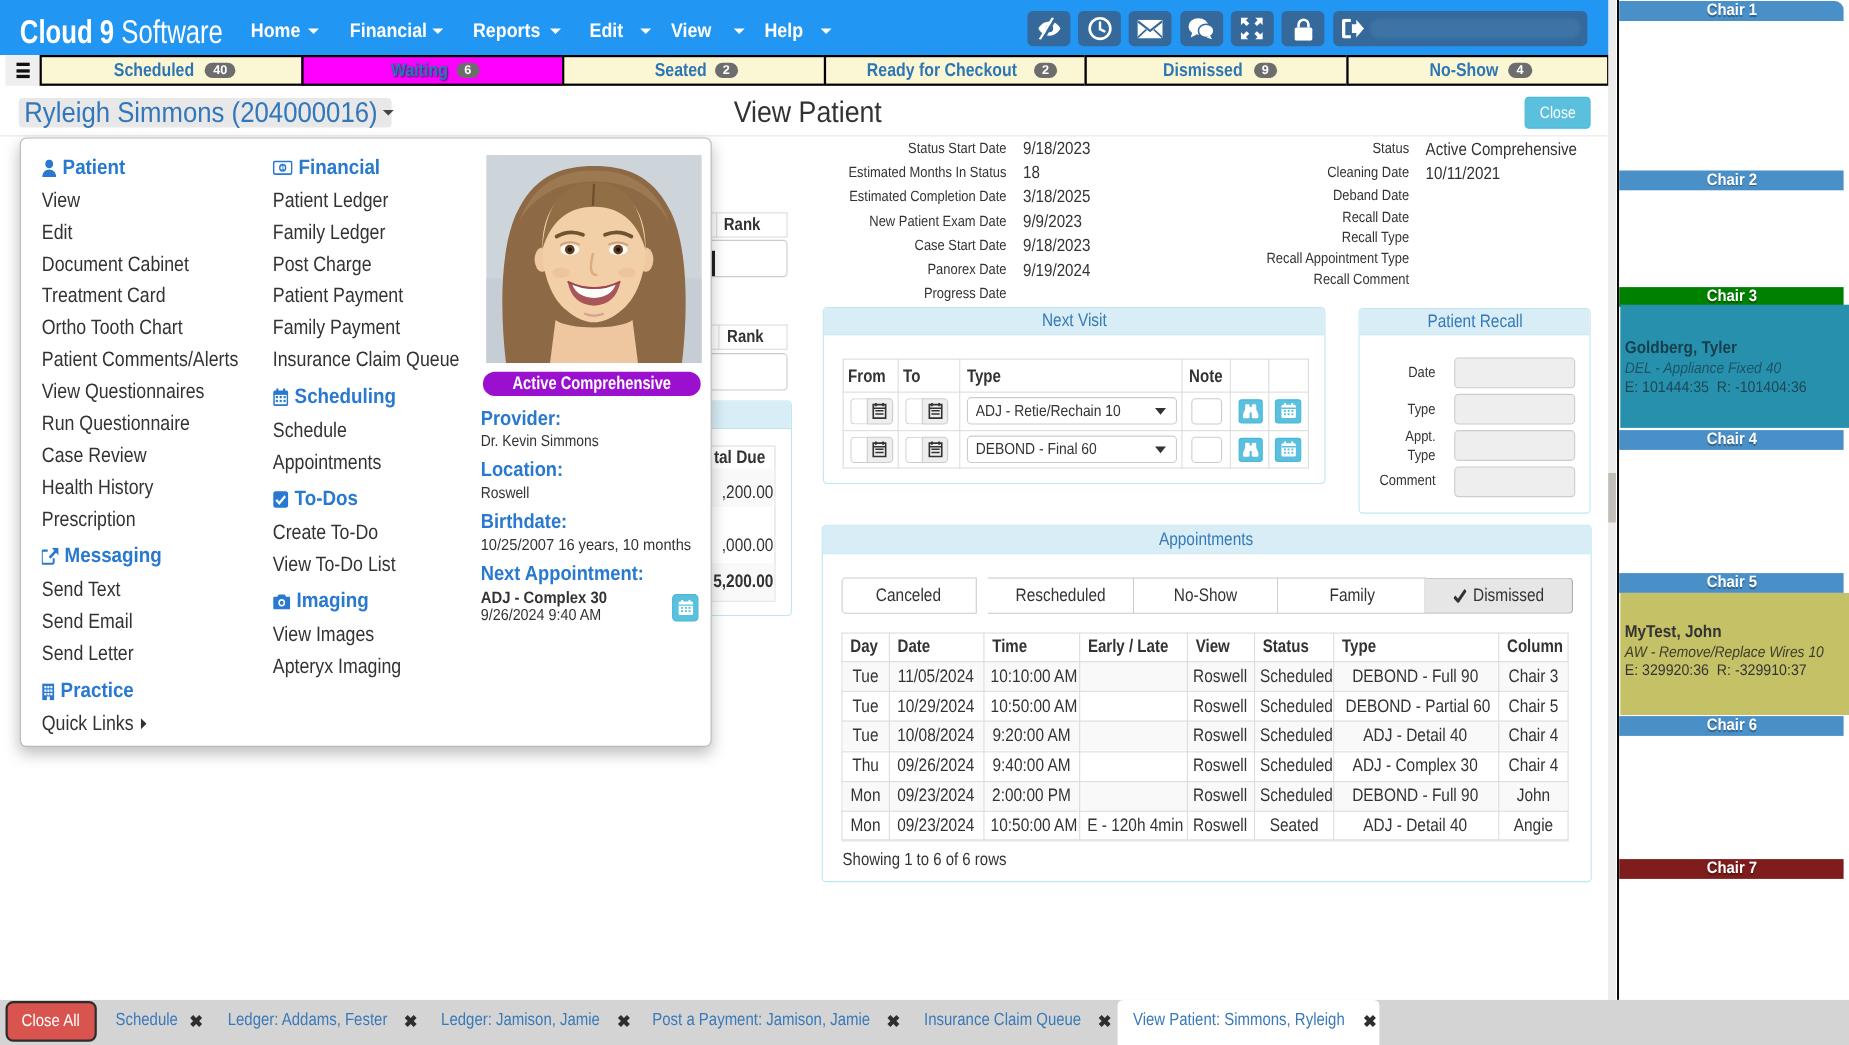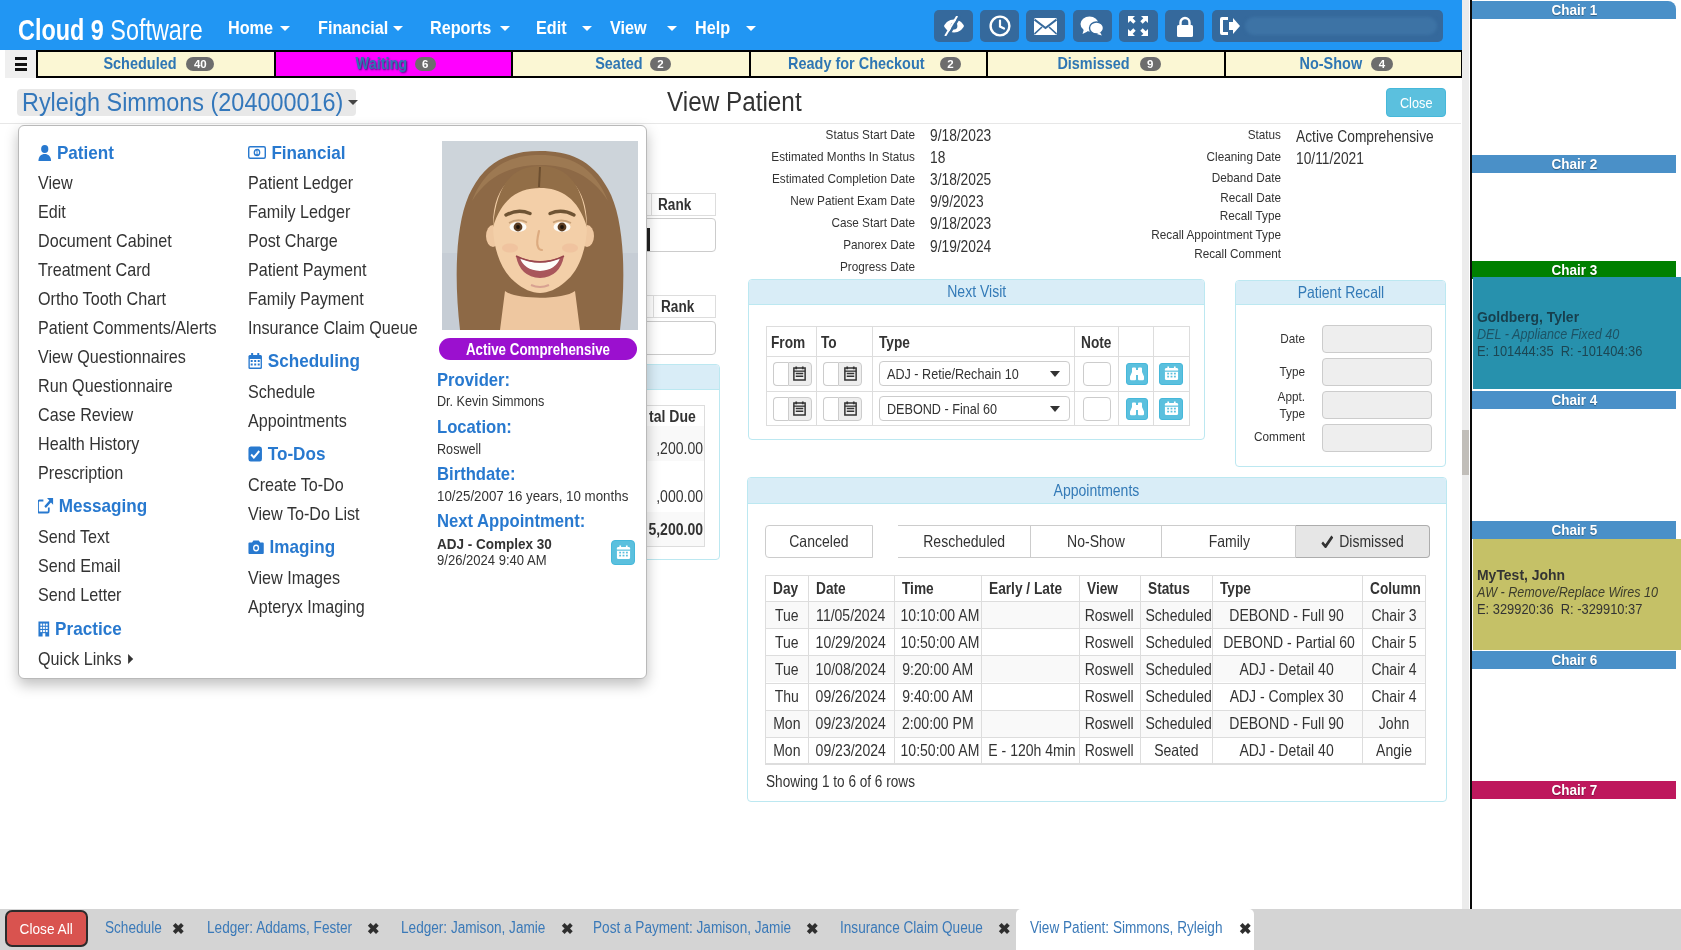--- a/index.html
+++ b/index.html
@@ -283,21 +283,21 @@
 <div class="a flbl" style="left:1155px;width:150px;top:406px;">Type</div>
 <div class="a flbl" style="left:1155px;width:150px;top:429px;">Comment</div>
 <div class="a dinp" style="left:1321.8px;top:325.2px;width:110px;height:28px;"></div>
 <div class="a dinp" style="left:1321.8px;top:358px;width:110px;height:28px;"></div>
 <div class="a dinp" style="left:1321.8px;top:390.9px;width:110px;height:28px;"></div>
 <div class="a dinp" style="left:1321.8px;top:423.7px;width:110px;height:28px;"></div>
 <div class="a panel" style="left:746.5px;top:476.8px;width:700px;height:325px;"></div>
 <div class="a phead" style="left:747.5px;top:477.8px;width:698px;height:26px;">
     <span class="cx" style="font-size:16.5px;">Appointments</span>
   </div>
-<div class="a" style="left:764.6px;top:525px;width:108px;height:33px;background:#fff;border:1px solid #ccc;border-radius:4px 0 0 4px;display:flex;justify-content:center;font-size:16.5px;color:#333;">
+<div class="a" style="left:764.6px;top:525px;width:123px;height:33px;background:#fff;border:1px solid #ccc;border-radius:4px 0 0 4px;display:flex;justify-content:center;font-size:16.5px;color:#333;">
     <span class="cx" style="display:flex;align-items:center;">Canceled</span>
   </div>
 <div class="a" style="left:897.9px;top:525px;width:133.19999999999993px;height:33px;background:#fff;border:1px solid #ccc;border-left:none;border-radius:0;display:flex;align-items:center;justify-content:center;font-size:16.5px;color:#333;">
     <span class="cx" style="display:flex;align-items:center;">Rescheduled</span>
   </div>
 <div class="a" style="left:1031.1px;top:525px;width:131.20000000000005px;height:33px;background:#fff;border:1px solid #ccc;border-left:none;border-radius:0;display:flex;align-items:center;justify-content:center;font-size:16.5px;color:#333;">
     <span class="cx" style="display:flex;align-items:center;">No-Show</span>
   </div>
 <div class="a" style="left:1162.3px;top:525px;width:134.10000000000014px;height:33px;background:#fff;border:1px solid #ccc;border-left:none;border-radius:0;display:flex;align-items:center;justify-content:center;font-size:16.5px;color:#333;">
     <span class="cx" style="display:flex;align-items:center;">Family</span>
@@ -516,21 +516,21 @@
 <div class="a" style="left:1461.9px;top:0;width:7.6px;height:909px;background:#ececec;"></div>
 <div class="a" style="left:1462.3px;top:429.7px;width:6.8px;height:45px;background:#c1beb9;"></div>
 <div class="a" style="left:1469.9px;top:0;width:2px;height:909px;background:#0a0a0a;"></div>
 <div class="a" style="left:1471.9px;top:0;width:209.1px;height:909px;background:#fff;"></div>
 <div class="a chair" style="top:1px;background:#4a90c8;border-radius:0 8px 0 0;"><span class="cx" style="transform:scaleX(0.9);">Chair 1</span></div>
 <div class="a chair" style="top:131px;background:#4a90c8;margin-top:24px;"><span class="cx" style="transform:scaleX(0.9);">Chair 2</span></div>
 <div class="a chair" style="top:261px;background:#008000;"><span class="cx" style="transform:scaleX(0.9);">Chair 3</span></div>
 <div class="a chair" style="top:391px;background:#4a90c8;"><span class="cx" style="transform:scaleX(0.9);">Chair 4</span></div>
 <div class="a chair" style="top:521px;background:#4a90c8;"><span class="cx" style="transform:scaleX(0.9);">Chair 5</span></div>
 <div class="a chair" style="top:651px;background:#4a90c8;"><span class="cx" style="transform:scaleX(0.9);">Chair 6</span></div>
-<div class="a chair" style="top:781px;background:#be185d;"><span class="cx" style="transform:scaleX(0.9);">Chair 7</span></div>
+<div class="a chair" style="top:781px;background:#7f1d1d;"><span class="cx" style="transform:scaleX(0.9);">Chair 7</span></div>
 <div class="a" style="left:1472.5px;top:277px;width:208.5px;height:111.5px;background:#2791ad;"></div>
 <div class="a ol" style="left:1477px;top:308px;font-size:15.5px;font-weight:bold;color:#173f4d;transform:scaleX(0.9);white-space:nowrap;">Goldberg, Tyler</div>
 <div class="a ol" style="left:1477px;top:325.5px;font-size:14px;font-style:italic;color:#1d5365;transform:scaleX(0.9);white-space:nowrap;">DEL - Appliance Fixed 40</div>
 <div class="a ol" style="left:1477px;top:343px;font-size:14px;color:#1c4653;transform:scaleX(0.92);white-space:nowrap;">E: 101444:35&nbsp; R: -101404:36</div>
 <div class="a" style="left:1472.5px;top:538.8px;width:208.5px;height:111.2px;background:#c5c167;"></div>
 <div class="a ol" style="left:1477px;top:566px;font-size:15.5px;font-weight:bold;color:#333;transform:scaleX(0.9);white-space:nowrap;">MyTest, John</div>
 <div class="a ol" style="left:1477px;top:583.5px;font-size:14px;font-style:italic;color:#3c3c2c;transform:scaleX(0.9);white-space:nowrap;">AW - Remove/Replace Wires 10</div>
 <div class="a ol" style="left:1477px;top:601px;font-size:14px;color:#333;transform:scaleX(0.92);white-space:nowrap;">E: 329920:36&nbsp; R: -329910:37</div>
 <div class="a" style="left:0;top:909px;width:1681px;height:41px;background:#d4d4d4;"></div>
 <div class="a" style="left:1016.3px;top:909px;width:238px;height:41px;background:#fff;border-radius:5px 5px 0 0;"></div>

